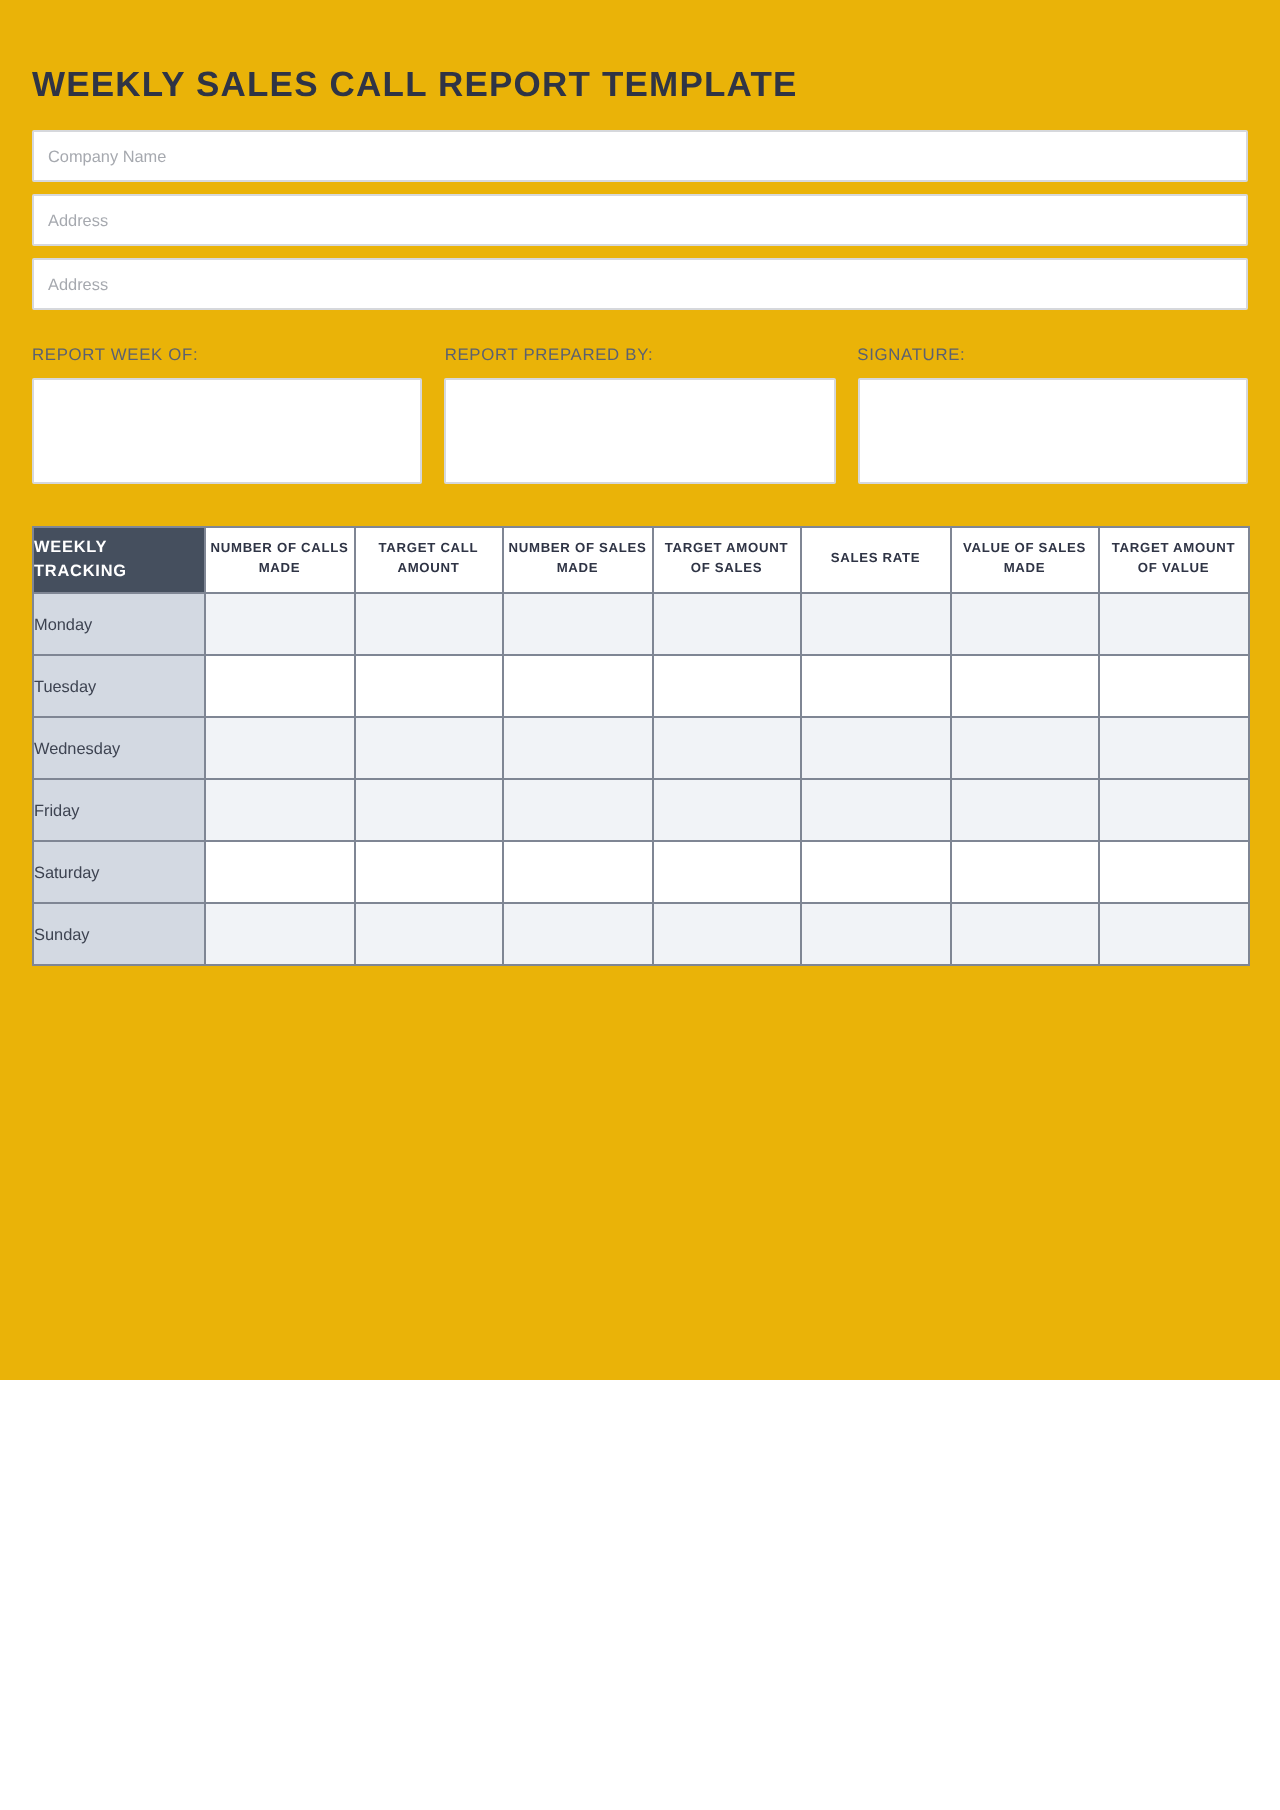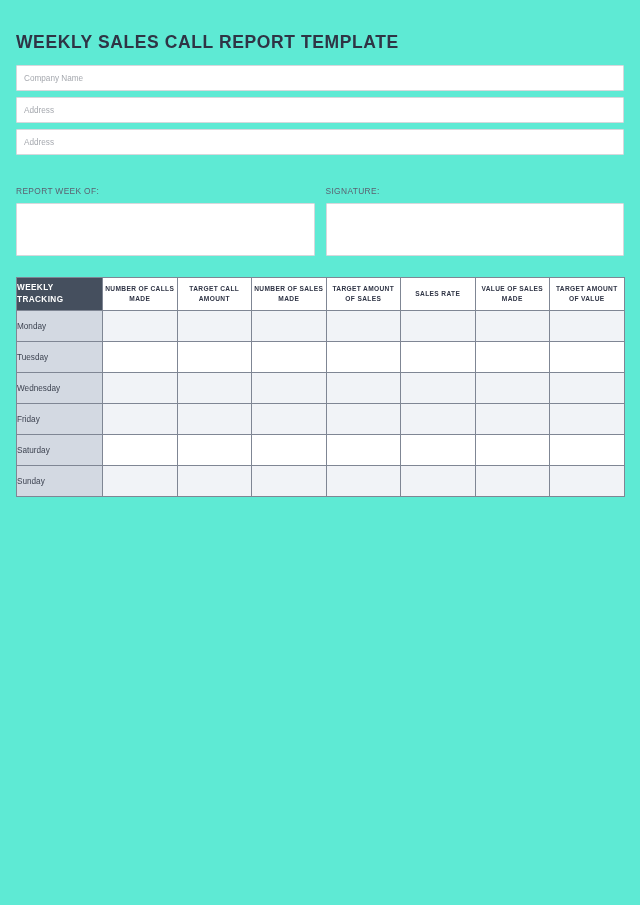--- a/index.html
+++ b/index.html
@@ -9,25 +9,25 @@
   }
   body {
     width: 640px;
     height: 905px;
     font-family: "Liberation Sans", sans-serif;
     color: #3d4351;
     overflow: hidden;
   }
   .page {
     width: 640px;
-    height: 905px;
+    height: 690px;
     box-sizing: border-box;
     padding: 0;
     position: relative;
-    background: #5eead4;
+    background: #eab308;
   }
   .inner {
     padding: 0 16px;
   }
 
   
   .title {
     margin: 0;
     padding: 33px 0 13px 0;
     font-size: 17.5px;
@@ -64,21 +64,21 @@
     opacity: 1;
   }
   .field.full { flex: 1 1 100%; }
   .field.half-left { flex: 0 0 300px; }
   .field.half-right { flex: 1 1 auto; }
 
   
   .boxes-row {
     display: flex;
     gap: 11px;
-    margin-top: 31px;
+    margin-top: 17px;
     align-items: flex-end;
   }
   .box-col {
     display: flex;
     flex-direction: column;
     flex: 1 1 0;
   }
   .box-label {
     font-size: 8.4px;
     letter-spacing: 0.35px;
@@ -171,20 +171,24 @@
         <input class="field full" type="text" placeholder="Address" style="">
       </div>
       <div class="field-row">
         <input class="field full" type="text" placeholder="Address" style="">
       </div>
     </div>
 
     <div class="boxes-row">
       <div class="box-col">
         <div class="box-label">REPORT WEEK OF:</div>
+        <div class="box-area"></div>
+      </div>
+      <div class="box-col">
+        <div class="box-label">REPORT PREPARED BY:</div>
         <div class="box-area"></div>
       </div>
       <div class="box-col">
         <div class="box-label">SIGNATURE:</div>
         <div class="box-area"></div>
       </div>
     </div>
 
     <div class="table-wrap">
       <table class="tracking">

